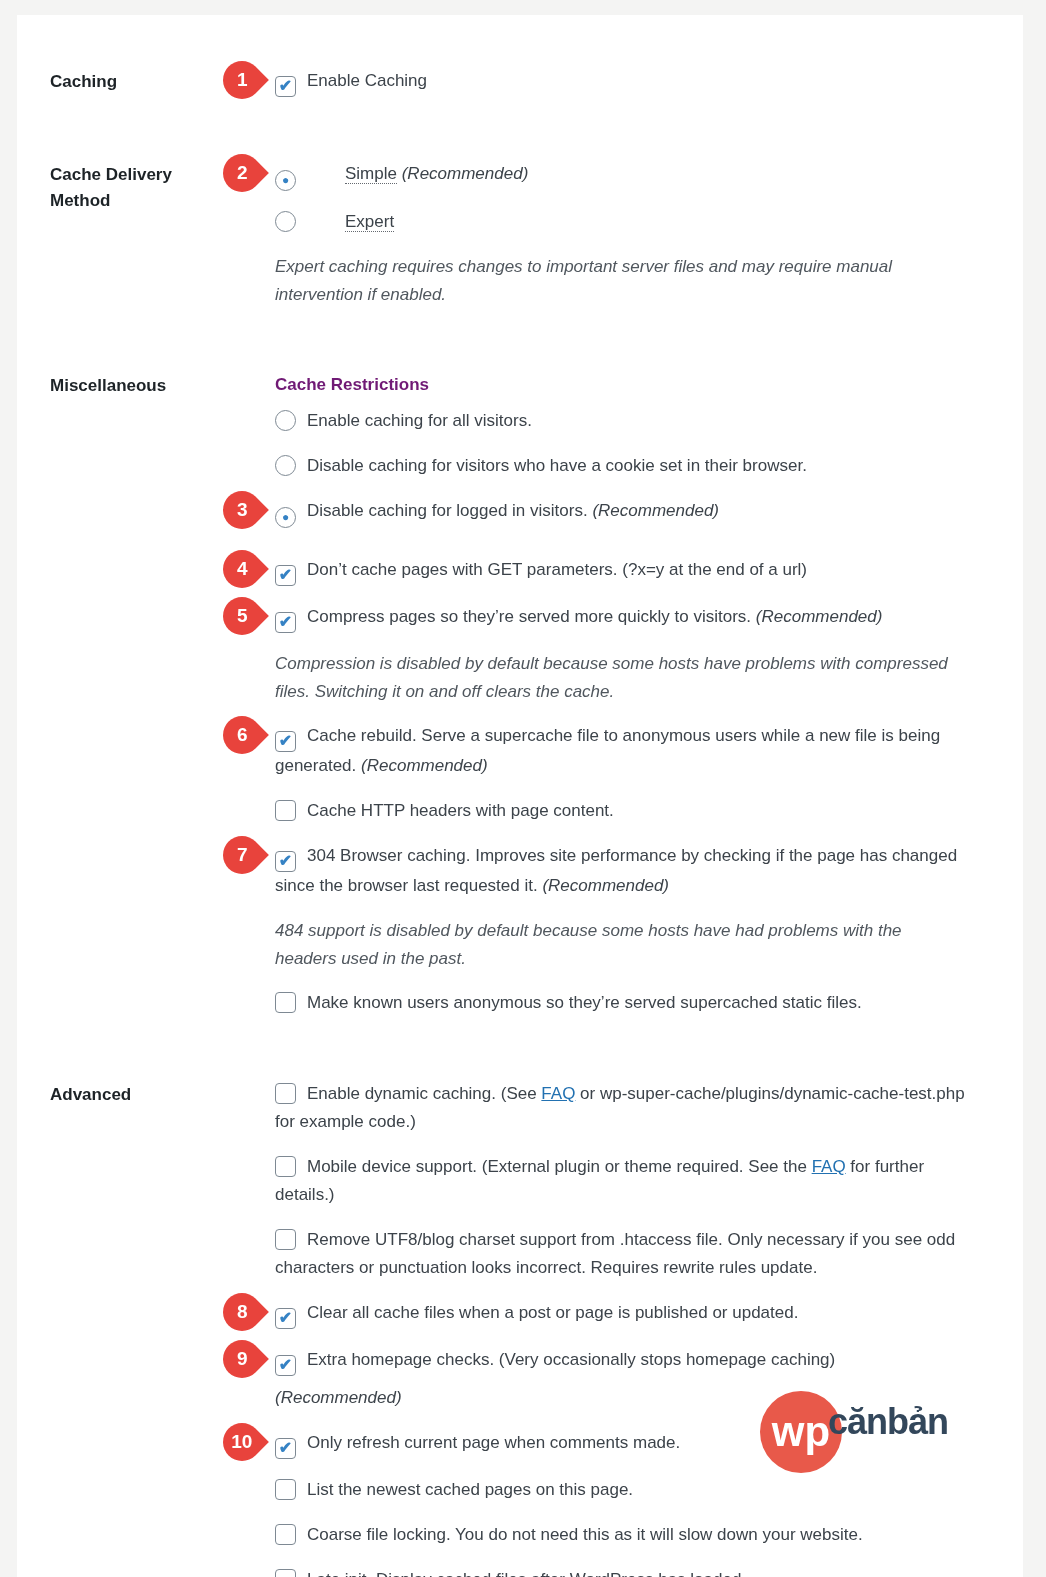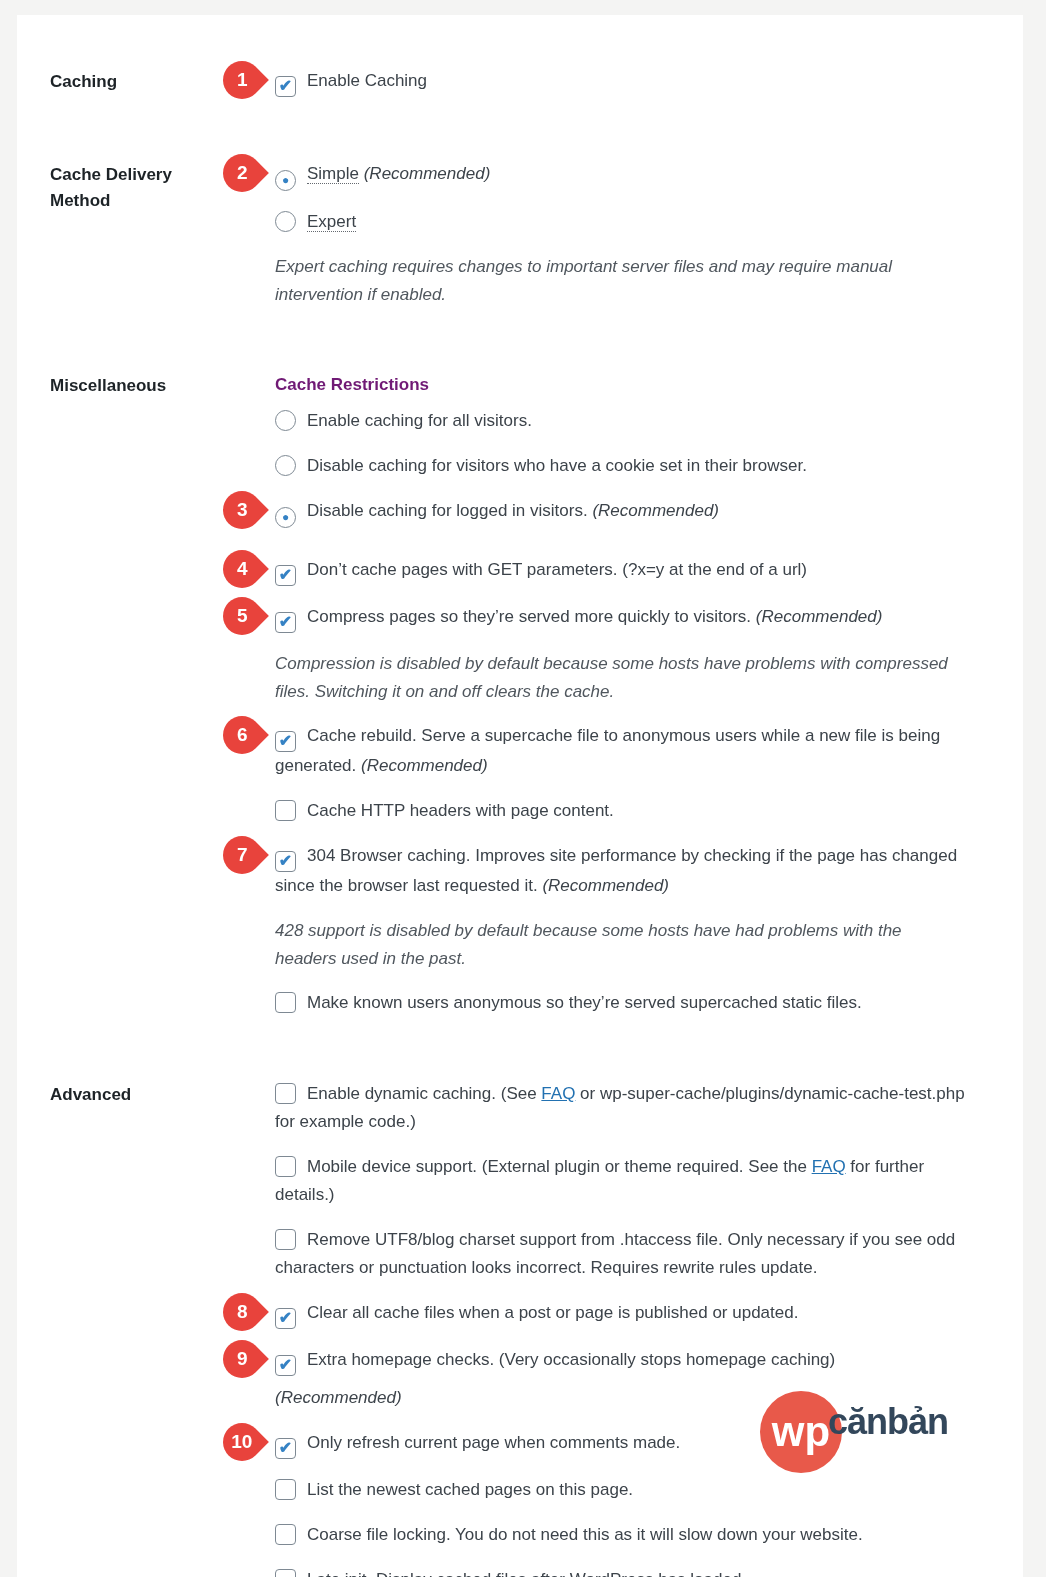--- a/index.html
+++ b/index.html
@@ -63,21 +63,21 @@
   }
   .marker > span {
     transform:rotate(-45deg);
     color:#ffffff; font-weight:700; font-size:19px;
   }
 
   .note {
     font-style:italic; color:#50575e;
     max-width:675px; margin:6px 0 16px 0;
   }
-  .dotted { border-bottom:1px dotted #646970; }
+  .dotted { border-bottom:1px dotted #646970;margin-left:38px; }
   .rec { font-style:italic; }
   .rec-block { display:block; font-style:italic; margin-top:8px; }
   .link { color:#2271b1; text-decoration:underline; cursor:pointer;text-align:center; }
 
   
   .watermark {
     position:absolute; left:760px; top:1391px;
     display:flex; align-items:center; z-index:5;
   }
   .wm-circle {
@@ -171,21 +171,21 @@
       </div>
       <div class="opt">
         <span class="ctrl checkbox"><span class="tick"></span></span><label>Cache HTTP headers with page content.</label>
       </div>
       <div class="opt">
         <span class="marker">
             <span>7</span>
           </span>
         <span class="ctrl checkbox"><span class="tick">✔</span></span><label><span>304 Browser caching. Improves site performance by checking if the page has changed since the browser last requested it.</span> <span class="rec">(Recommended)</span></label>
       </div>
-      <div class="note">428 support is disabled by default because some hosts have had problems with the headers used in the past.</div>
+      <div class="note">484 support is disabled by default because some hosts have had problems with the headers used in the past.</div>
 
       <div class="opt">
         <span class="ctrl checkbox"><span class="tick"></span></span><label>Make known users anonymous so they’re served supercached static files.</label>
       </div>
     </div>
   </div>
 
   <div class="form-row">
     <div class="row-label">
       <span class="label-text">Advanced</span>

